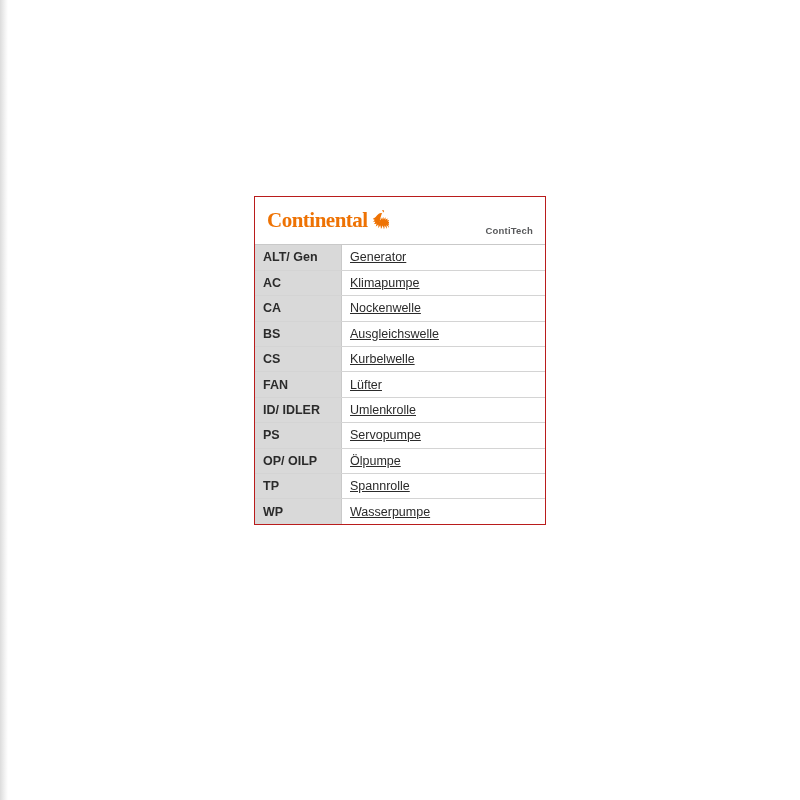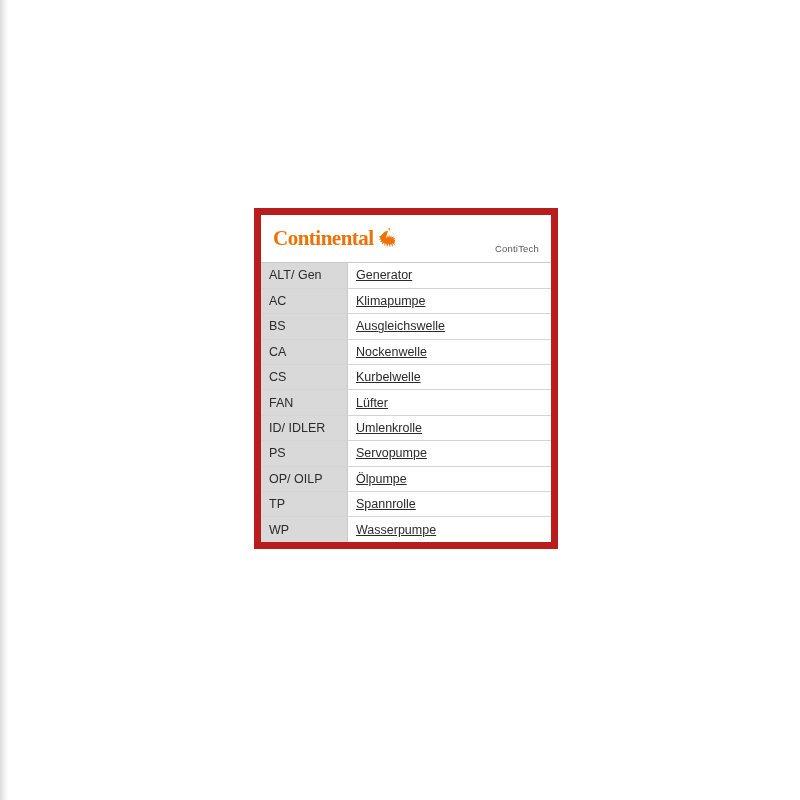--- a/index.html
+++ b/index.html
@@ -23,24 +23,23 @@
     width: 8px;
     height: 800px;
     background: linear-gradient(to right, #dcdcdc 0%, #f2f2f2 60%, #ffffff 100%);
   }
 
   .card {
     position: absolute;
     left: 254px;
     top: 196px;
     width: 290px;
-    border: 7px solid #b91c1c;
+    border: 1px solid #b91c1c;
     background: #84cc16;
     box-sizing: content-box;
-    margin-top: 12px;
   }
 
   .brand-bar {
     height: 48px;
     background: #ffffff;
     border-bottom: 1px solid #c9c9c9;
     display: flex;
     align-items: center;
     padding: 0 10px 0 12px;
     box-sizing: border-box;
@@ -67,21 +66,21 @@
     height: 22px;
     display: block;
   }
 
   .brand-sub {
     position: absolute;
     right: 12px;
     bottom: 8px;
     color: #58595b;
     font-size: 9.5px;
-    font-weight: normal;
+    font-weight: bold;
     letter-spacing: 0.2px;
   }
 
   table.abbrev {
     border-collapse: collapse;
     width: 100%;
     table-layout: fixed;
   }
 
   table.abbrev tr {
@@ -98,21 +97,21 @@
     overflow: hidden;
   }
 
   table.abbrev tr:last-child td {
     border-bottom: none;
   }
 
   td.code {
     width: 78px;
     background: #d9d9d9;
-    font-weight: normal;
+    font-weight: bold;
     border-right: 1px solid #c9c9c9;
     color: #333333;
   }
 
   td.desc {
     background: #ffffff;
     color: #2c2c2c;
     text-decoration: underline;
   }
 </style>
@@ -140,26 +139,26 @@
     <tbody>
       <tr>
         <td class="code">ALT/ Gen</td>
         <td class="desc">Generator</td>
       </tr>
       <tr>
         <td class="code">AC</td>
         <td class="desc">Klimapumpe</td>
       </tr>
       <tr>
+        <td class="code">CA</td>
+        <td class="desc">Nockenwelle</td>
+      </tr>
+      <tr>
         <td class="code">BS</td>
         <td class="desc">Ausgleichswelle</td>
-      </tr>
-      <tr>
-        <td class="code">CA</td>
-        <td class="desc">Nockenwelle</td>
       </tr>
       <tr>
         <td class="code">CS</td>
         <td class="desc">Kurbelwelle</td>
       </tr>
       <tr>
         <td class="code">FAN</td>
         <td class="desc">Lüfter</td>
       </tr>
       <tr>

